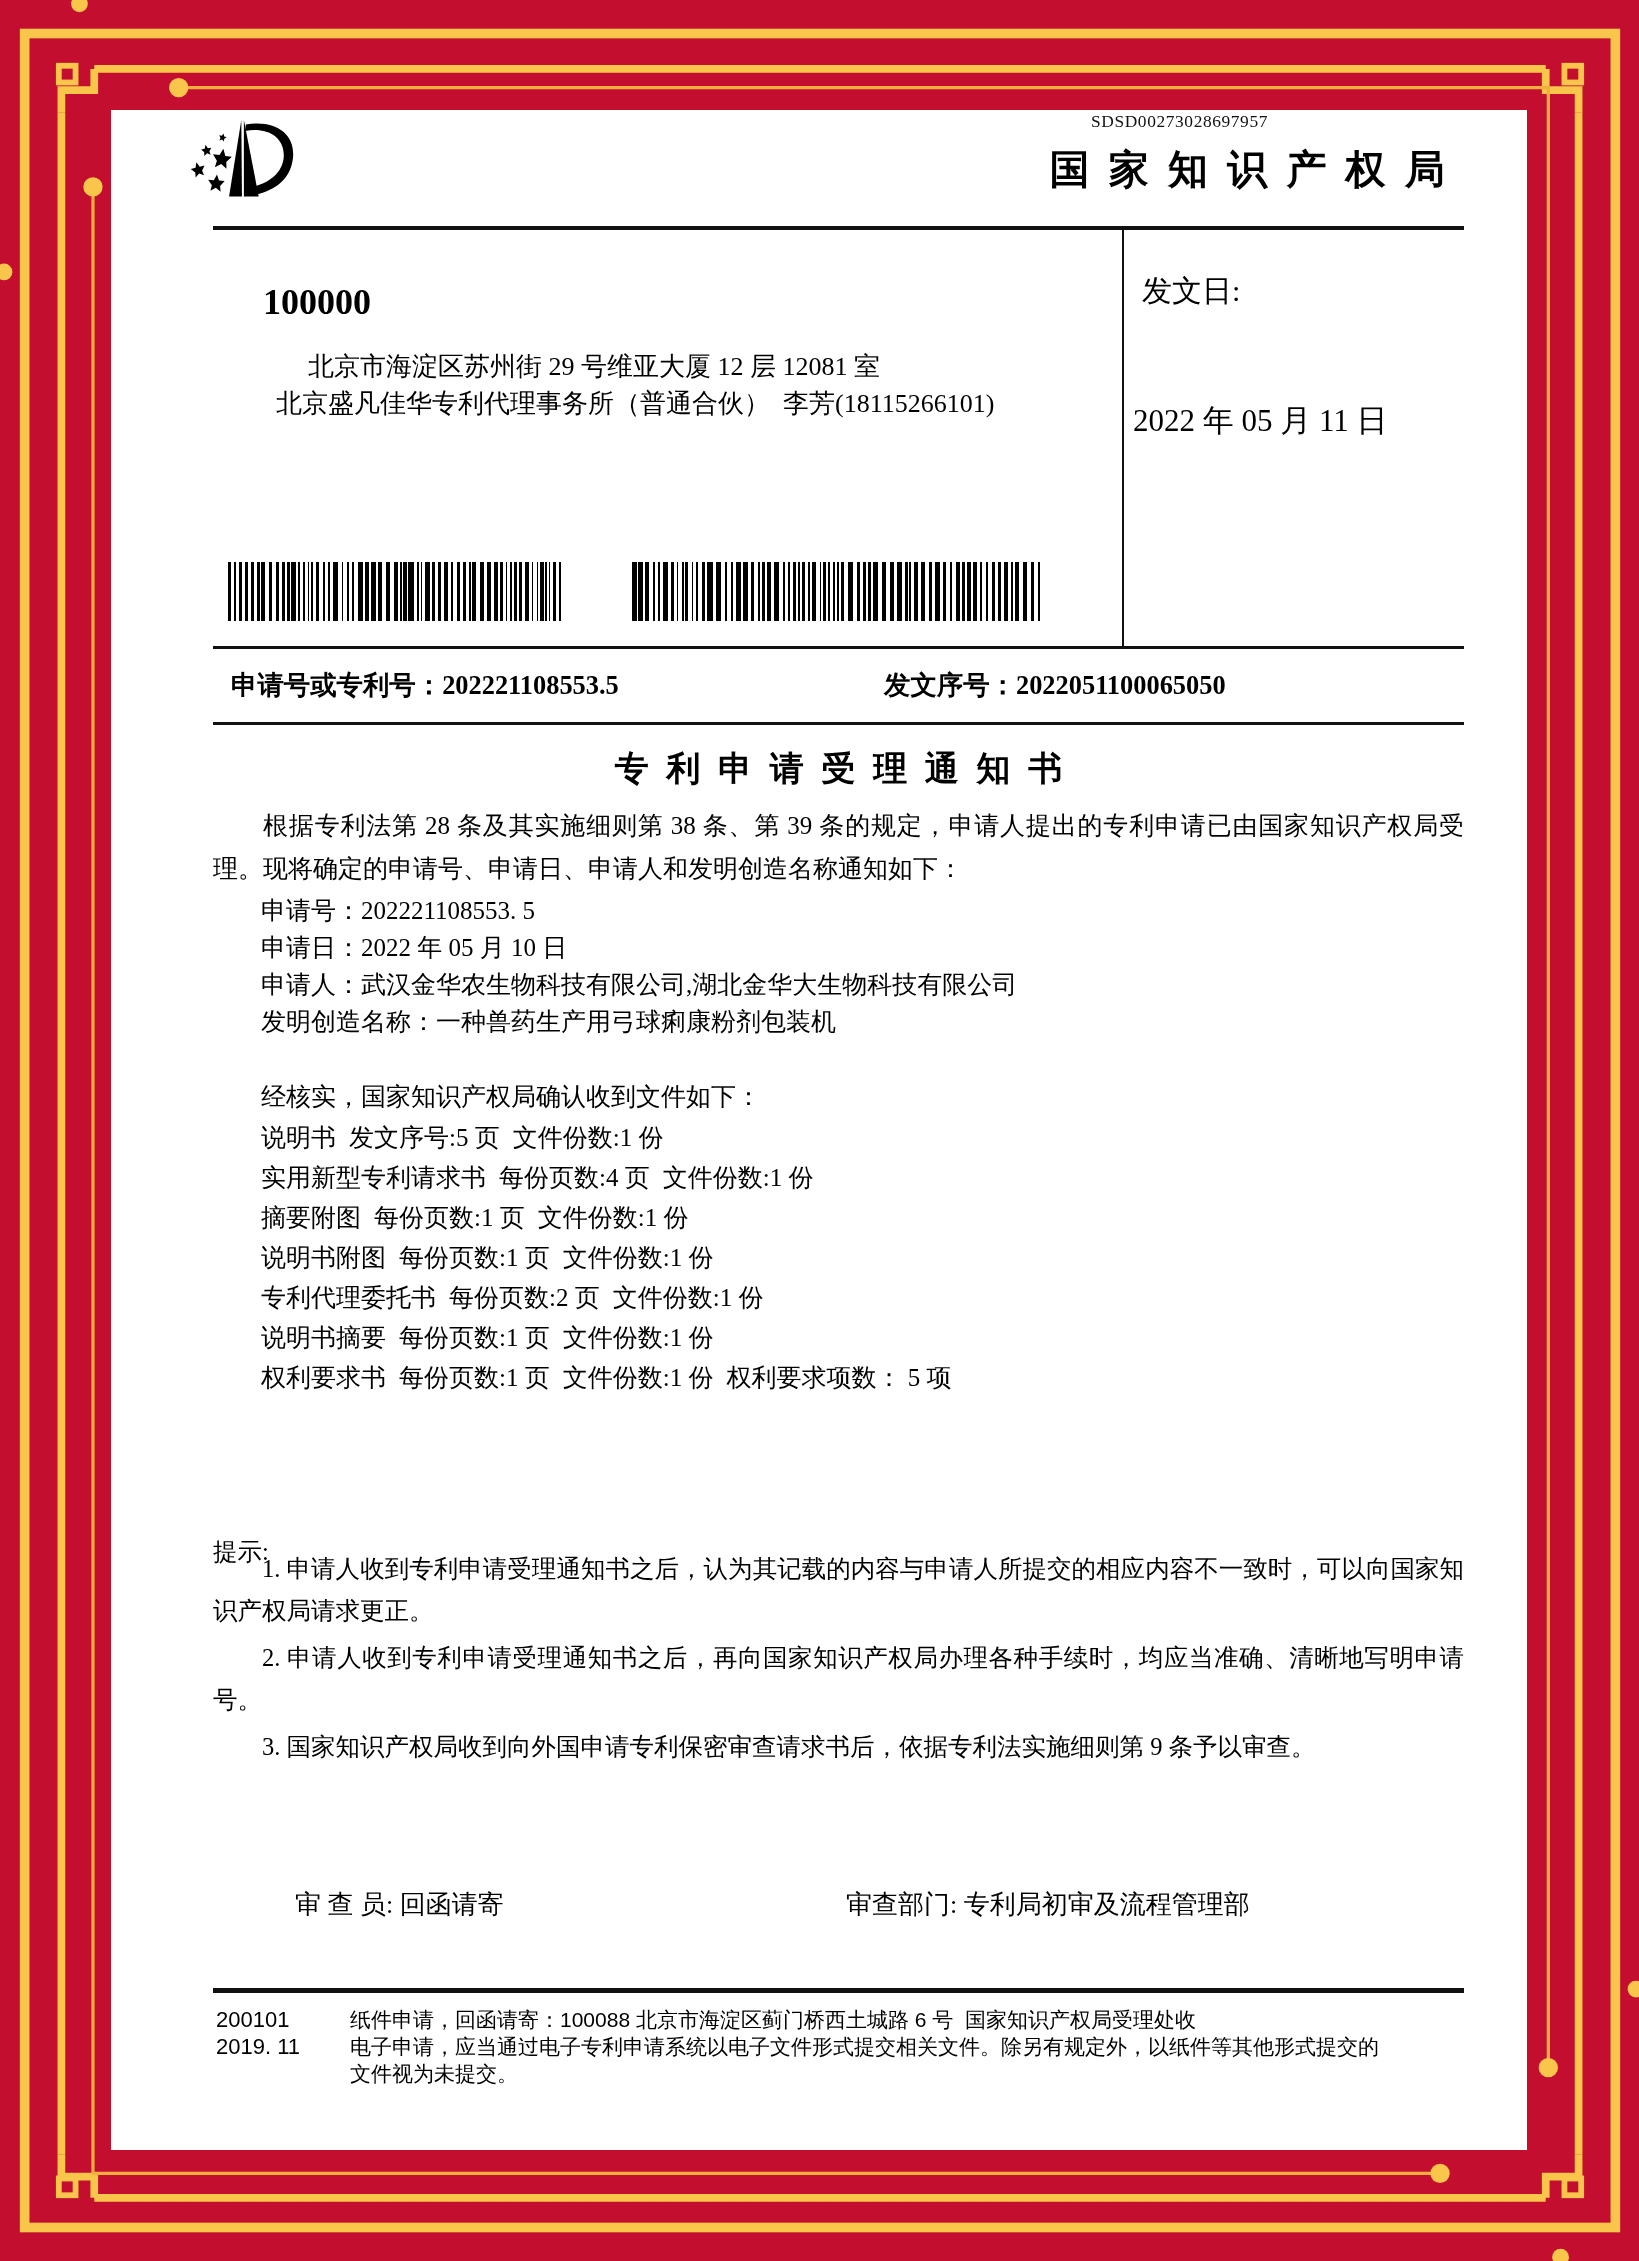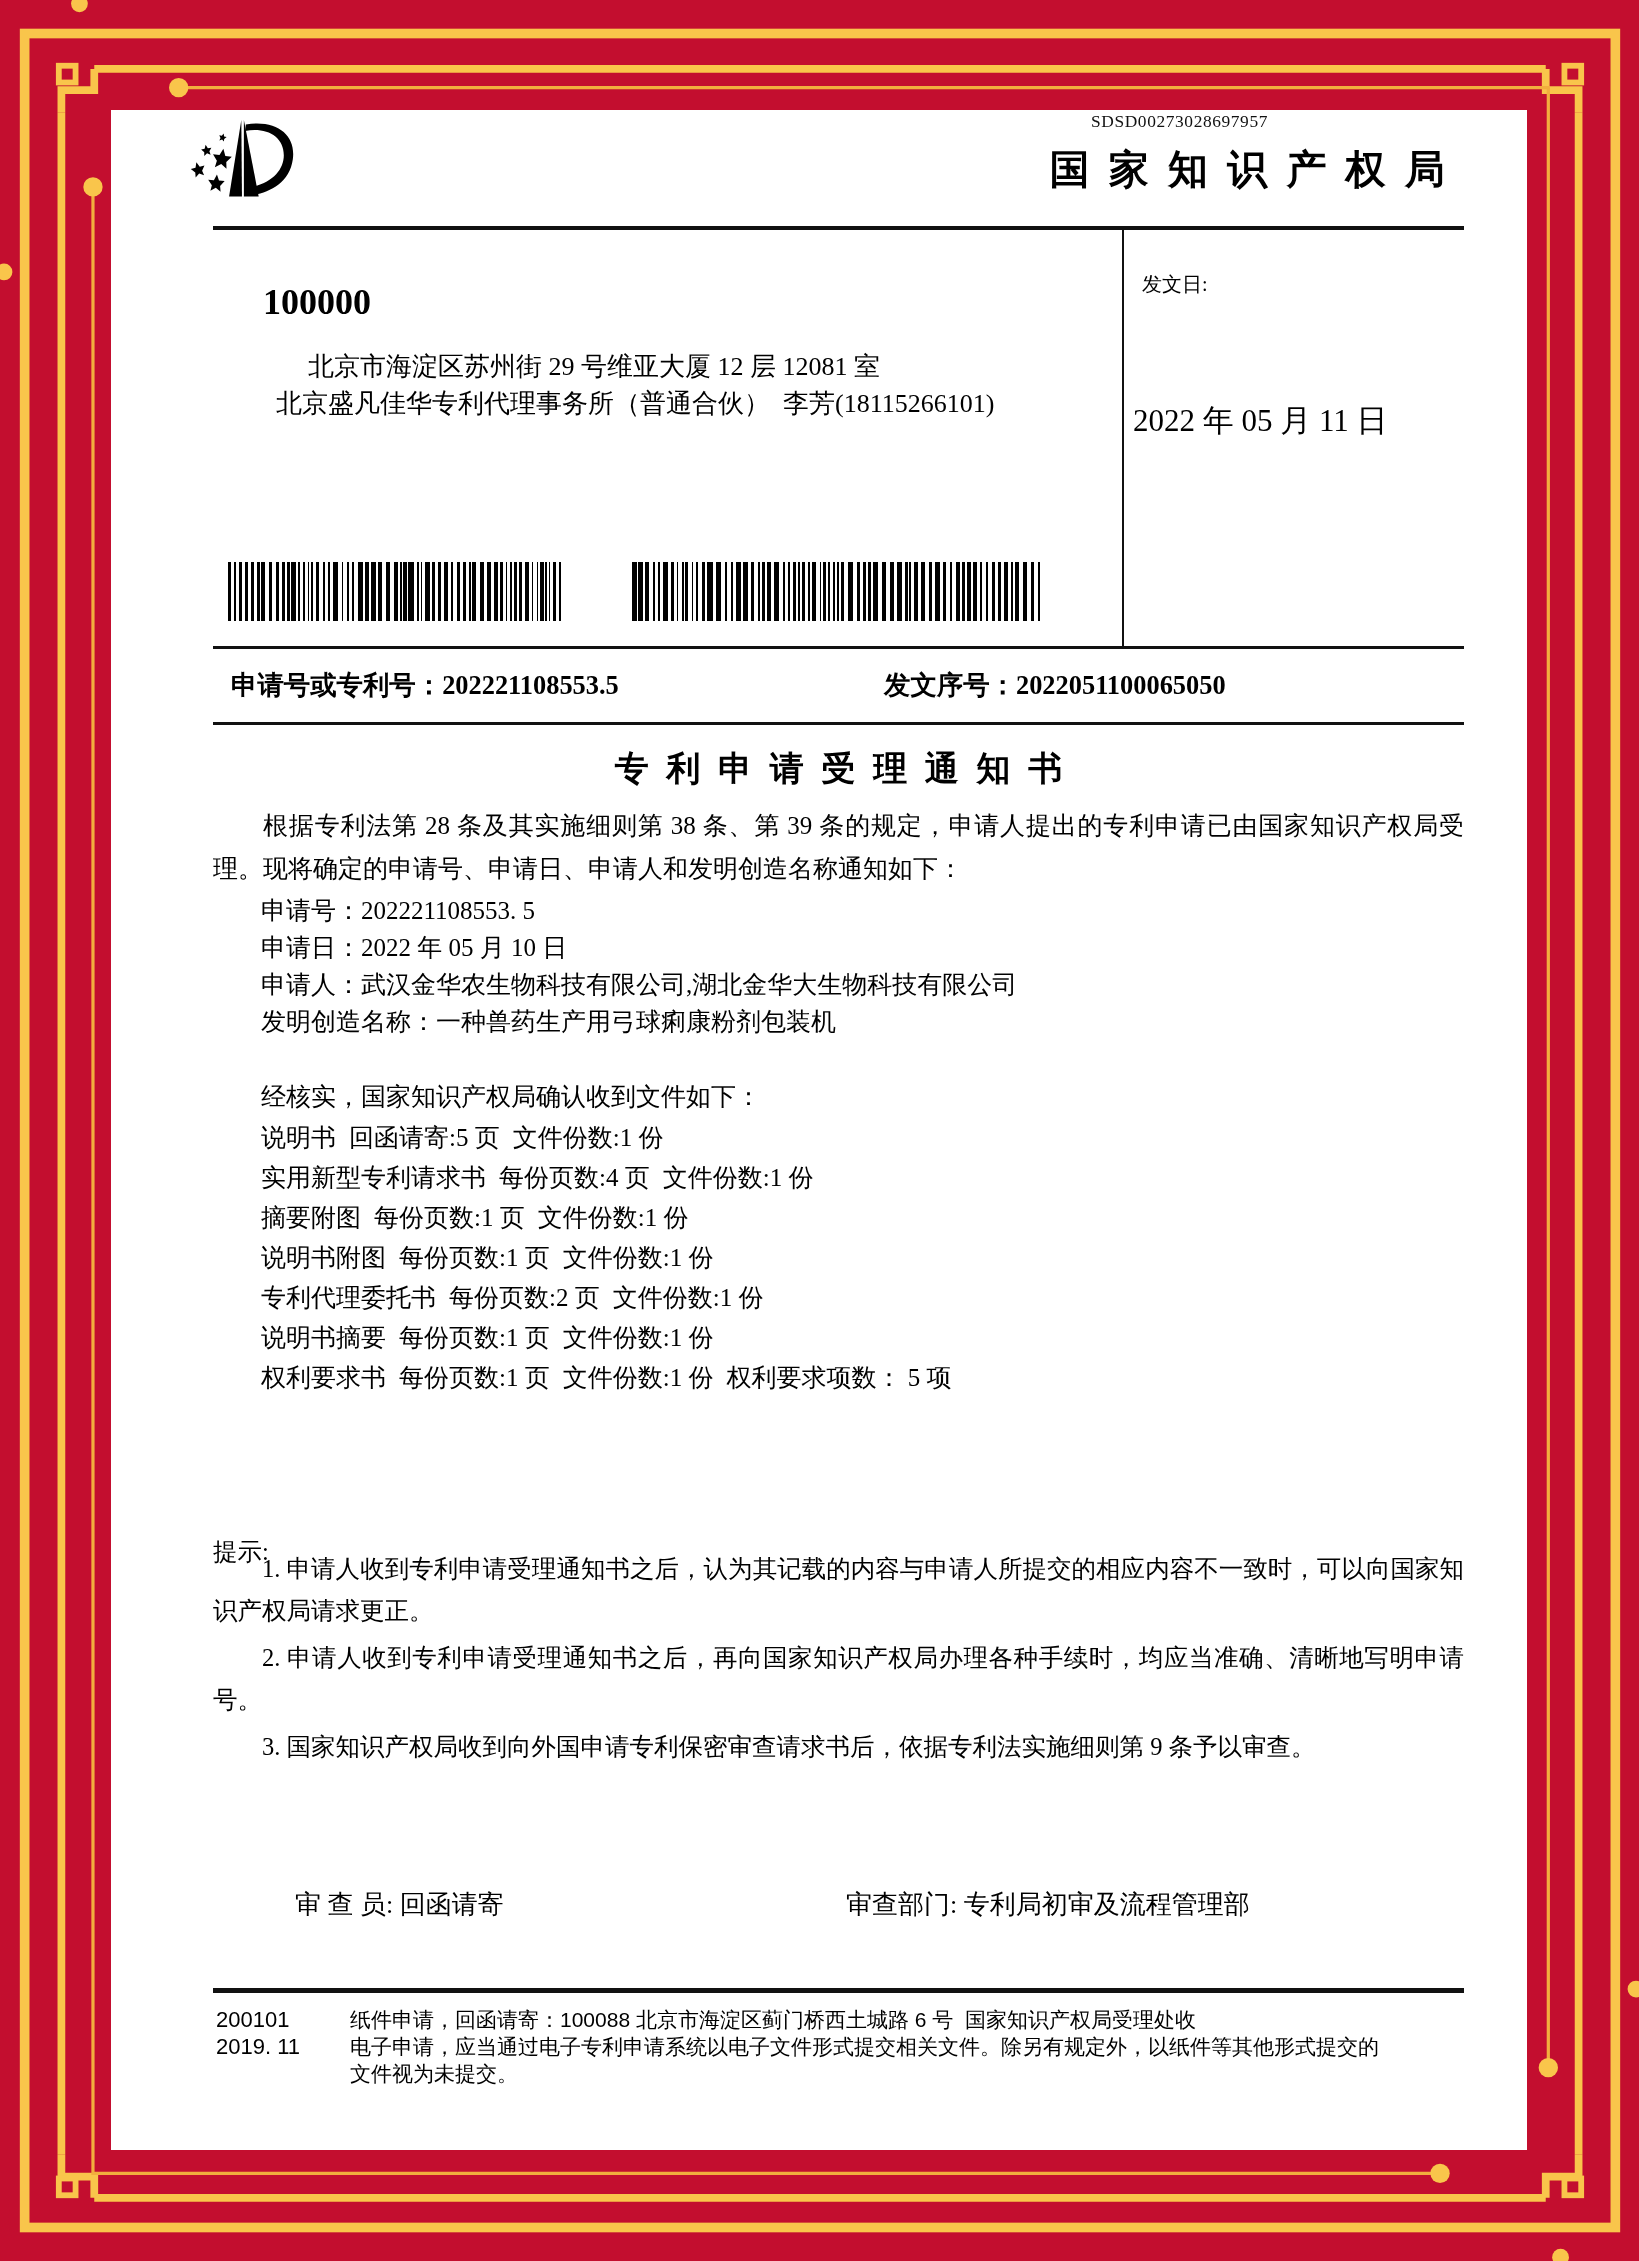--- a/index.html
+++ b/index.html
@@ -15,21 +15,21 @@
   #logo{left:189px;top:118px;}
   #office-title{left:213px;top:142px;width:1251px;text-align:right;font-size:40px;font-weight:bold;letter-spacing:0.48em;text-indent:0.48em;color:#000;}
   .rule{background:#111;}
   #rule-1{left:213px;top:226px;width:1251px;height:3.9px;}
   #rule-2{left:213px;top:646px;width:1251px;height:3.2px;}
   #rule-3{left:213px;top:722px;width:1251px;height:3.2px;}
   #date-divider{left:1122px;top:229px;width:1.9px;height:418px;background:#111;}
   #postcode{left:263px;top:281px;font-size:36px;font-weight:bold;color:#000;}
   #addr-line{left:308px;top:349px;font-size:26px;color:#000;}
   #agent-line{left:276px;top:386px;font-size:26px;color:#000;}
-  #date-label{left:1142px;top:271px;font-size:20px;color:#000;}
+  #date-label{left:1142px;top:271px;font-size:30px;color:#000;}
   #date-value{left:1133px;top:400px;font-size:31px;color:#000;}
   .barcode{top:562px;height:59px;overflow:hidden;}
   .barcode i{display:inline-block;height:100%;background:#000;vertical-align:top;}
   #barcode-1{left:228px;width:342px;}
   #barcode-2{left:632px;width:413px;}
   .appno-row{top:668px;font-size:26.4px;font-weight:bold;color:#000;}
   #appno-left{left:231px;}
   #appno-right{left:884px;}
   #notice-title{left:213px;top:746px;width:1251px;text-align:center;font-size:34px;font-weight:bold;letter-spacing:0.52em;text-indent:0.52em;color:#000;}
   #intro{left:213px;top:804px;width:1251px;font-size:25px;line-height:43px;text-align:justify;text-indent:2em;color:#000;}
@@ -138,21 +138,21 @@
   <div class="abs serif" id="fields">
     <div class="fline pre"><span>申请号：</span><span>202221108553. 5</span></div>
     <div class="fline pre"><span>申请日：</span><span>2022 年 05 月 10 日</span></div>
     <div class="fline pre"><span>申请人：</span><span>武汉金华农生物科技有限公司,湖北金华大生物科技有限公司</span></div>
     <div class="fline pre"><span>发明创造名称：</span><span>一种兽药生产用弓球痢康粉剂包装机</span></div>
   </div>
 
   <div class="abs serif" id="confirm-line">经核实，国家知识产权局确认收到文件如下：</div>
 
   <div class="abs serif" id="documents">
-    <div class="dline pre"><span>说明书</span><span>回函请寄:5 页</span><span>文件份数:1 份</span><span></span></div>
+    <div class="dline pre"><span>说明书</span><span>发文序号:5 页</span><span>文件份数:1 份</span><span></span></div>
     <div class="dline pre"><span>实用新型专利请求书</span><span>每份页数:4 页</span><span>文件份数:1 份</span><span></span></div>
     <div class="dline pre"><span>摘要附图</span><span>每份页数:1 页</span><span>文件份数:1 份</span><span></span></div>
     <div class="dline pre"><span>说明书附图</span><span>每份页数:1 页</span><span>文件份数:1 份</span><span></span></div>
     <div class="dline pre"><span>专利代理委托书</span><span>每份页数:2 页</span><span>文件份数:1 份</span><span></span></div>
     <div class="dline pre"><span>说明书摘要</span><span>每份页数:1 页</span><span>文件份数:1 份</span><span></span></div>
     <div class="dline pre"><span>权利要求书</span><span>每份页数:1 页</span><span>文件份数:1 份</span><span>权利要求项数： 5 项</span></div>
   </div>
 
   <div class="abs serif" id="tips-label">提示:</div>
   <div class="abs serif" id="tips">

